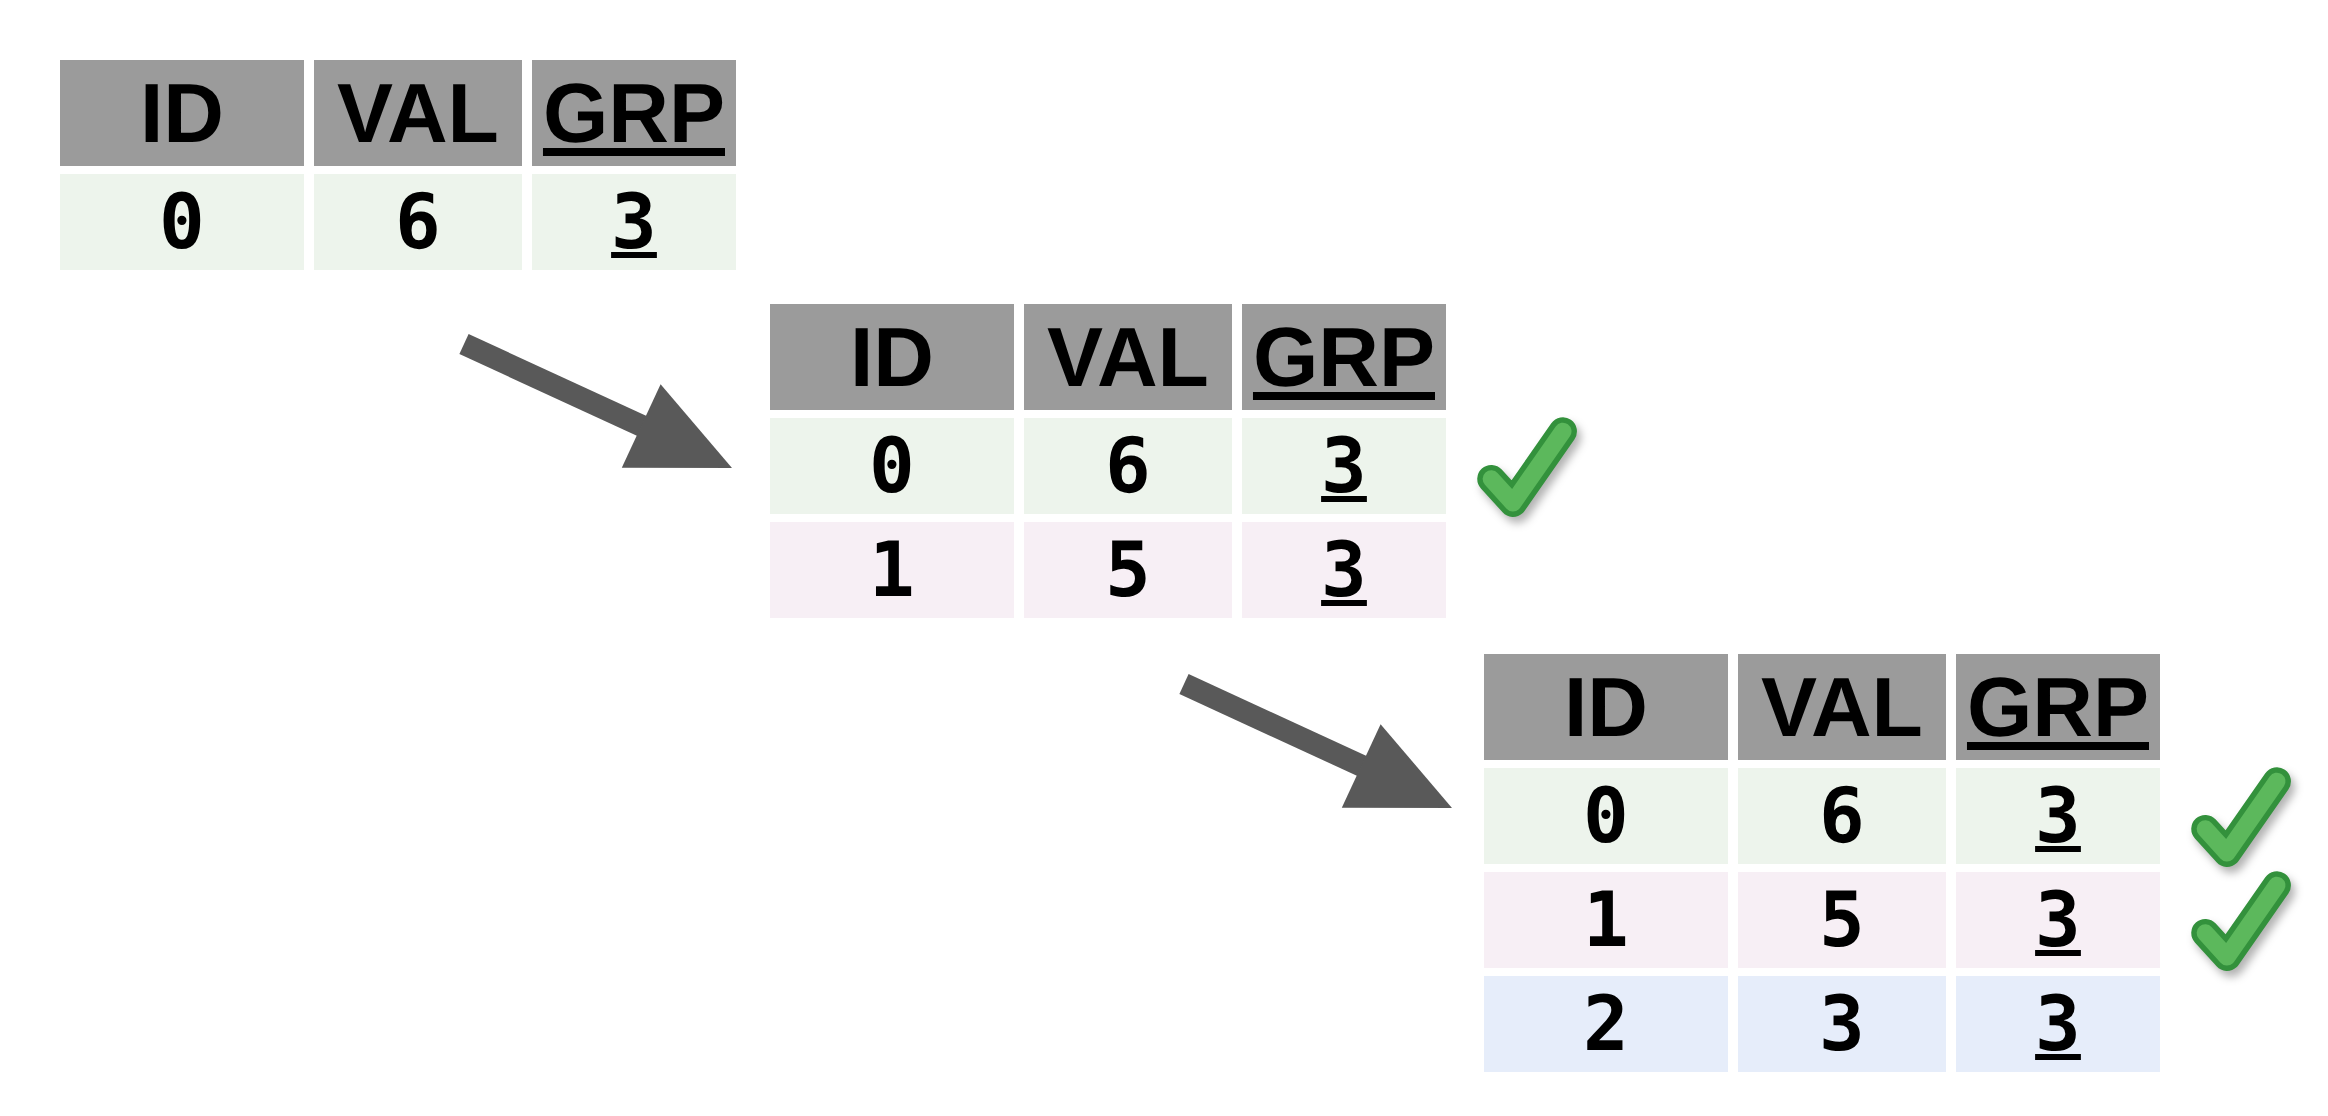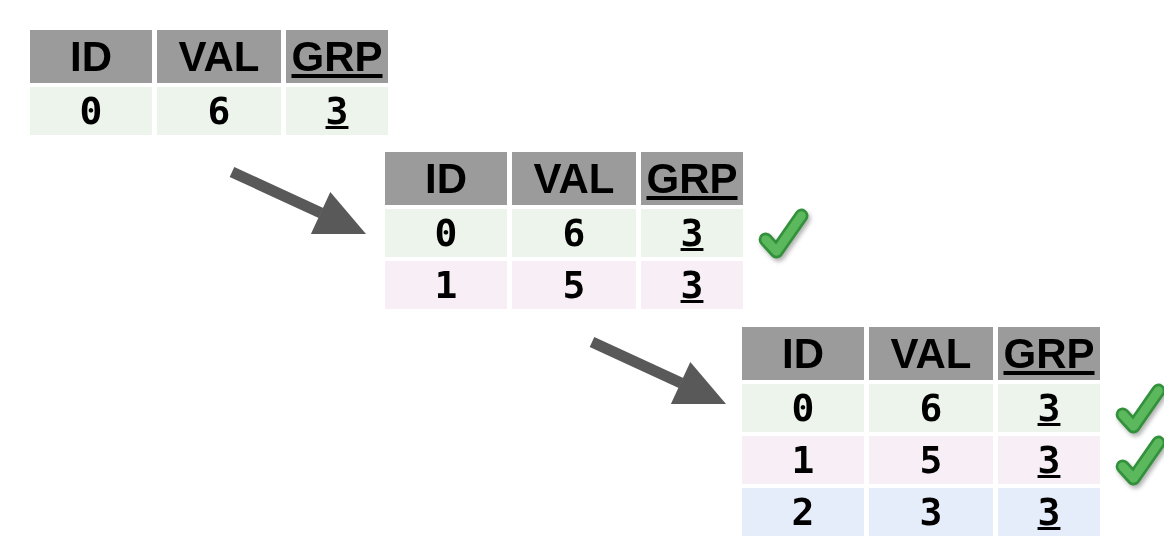--- a/index.html
+++ b/index.html
@@ -28,21 +28,21 @@
     border-radius: 19px;
   }
   .t-cell {
     display: flex;
     align-items: center;
     justify-content: center;
     height: 48px;
     color: var(--text, #000000);
   }
   .t-cell.c0 { width: 122px; }
-  .t-cell.c1 { width: 124px; }
+  .t-cell.c1 { width: 104px; }
   .t-cell.c2 { width: 102px; text-decoration: underline; }
   .t-row.header .t-cell {
     height: 53px;
     background: var(--header-bg, #9b9b9b);
     font-family: "Liberation Sans", sans-serif;
     font-weight: bold;
     font-size: 42px;
     letter-spacing: 0px;
   }
   .t-row.data .t-cell {

